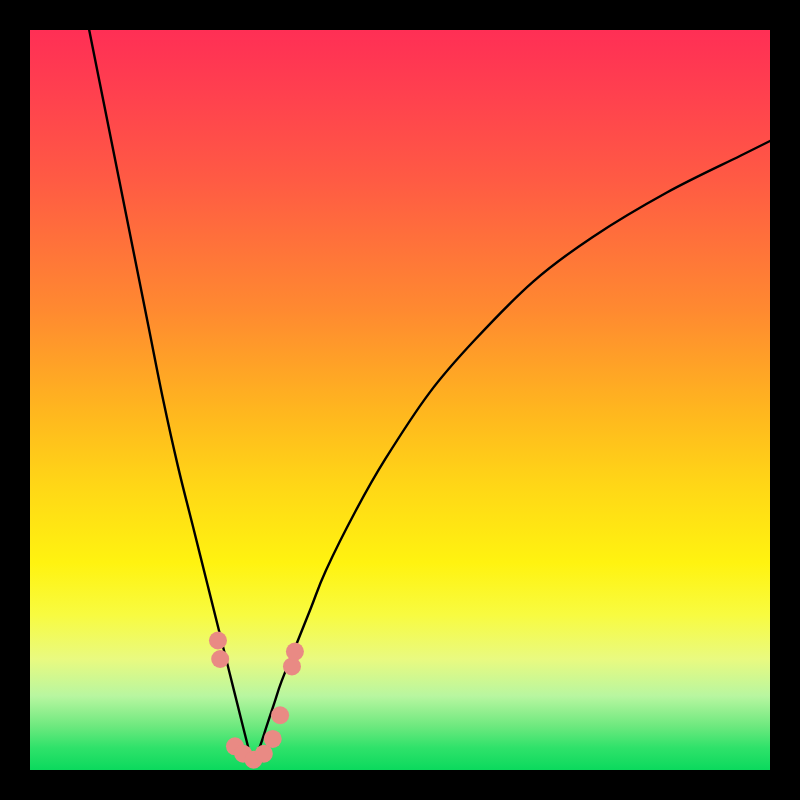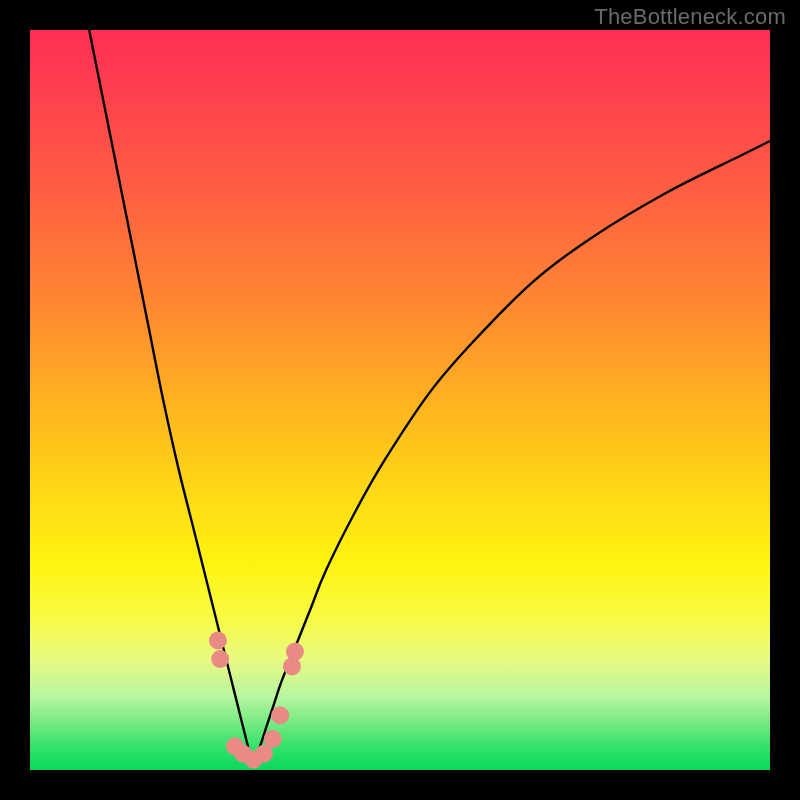--- a/index.html
+++ b/index.html
@@ -69,21 +69,20 @@
     left: 0; top: 0;
     width: 740px;
     height: 740px;
     z-index: 6;
   }
 </style>
 </head>
 <body>
 
 <div class="frame">
-  <div class="watermark">TheBottleneck.com</div>
 
   <div class="plot-area">
     <div class="gradient"></div>
     <svg class="curves" viewBox="0 0 740 740" preserveAspectRatio="none">
       <path id="left-branch-path" fill="none" stroke="#000" stroke-width="2.4" stroke-linecap="round" d="M 59.20 0.00 C 61.86 13.32, 68.67 47.36, 74.00 74.00 C 79.33 100.64, 83.47 121.36, 88.80 148.00 C 94.13 174.64, 98.27 195.36, 103.60 222.00 C 108.93 248.64, 113.07 269.36, 118.40 296.00 C 123.73 322.64, 127.87 344.69, 133.20 370.00 C 138.53 395.31, 142.67 413.96, 148.00 436.60 C 153.33 459.24, 157.47 474.49, 162.80 495.80 C 168.13 517.11, 172.27 533.69, 177.60 555.00 C 182.93 576.31, 188.40 598.22, 192.40 614.20 C 196.40 630.18, 197.14 633.14, 199.80 643.80 C 202.46 654.46, 204.54 662.74, 207.20 673.40 C 209.86 684.06, 211.94 692.34, 214.60 703.00 C 217.26 713.66, 220.67 727.27, 222.00 732.60"></path>
       <path id="right-branch-path" fill="none" stroke="#000" stroke-width="2.4" stroke-linecap="round" d="M 222.00 732.60 C 223.33 729.94, 226.74 724.46, 229.40 717.80 C 232.06 711.14, 234.14 703.59, 236.80 695.60 C 239.46 687.61, 241.54 681.39, 244.20 673.40 C 246.86 665.41, 247.60 661.86, 251.60 651.20 C 255.60 640.54, 261.07 627.52, 266.40 614.20 C 271.73 600.88, 275.87 590.52, 281.20 577.20 C 286.53 563.88, 288.01 557.52, 296.00 540.20 C 303.99 522.88, 314.94 500.98, 325.60 481.00 C 336.26 461.02, 341.88 450.51, 355.20 429.20 C 368.52 407.89, 383.62 383.91, 399.60 362.60 C 415.58 341.29, 425.35 330.78, 444.00 310.80 C 462.65 290.82, 481.89 270.25, 503.20 251.60 C 524.51 232.95, 538.42 223.18, 562.40 207.20 C 586.38 191.22, 609.76 177.45, 636.40 162.80 C 663.04 148.15, 691.75 135.12, 710.40 125.80 C 729.05 116.48, 734.67 113.66, 740.00 111.00"></path>
     </svg>
     <svg class="markers" viewBox="0 0 740 740" preserveAspectRatio="none">
       <g id="marker-group">
           <circle cx="187.96" cy="610.50" r="9" fill="#e98a84"></circle>

